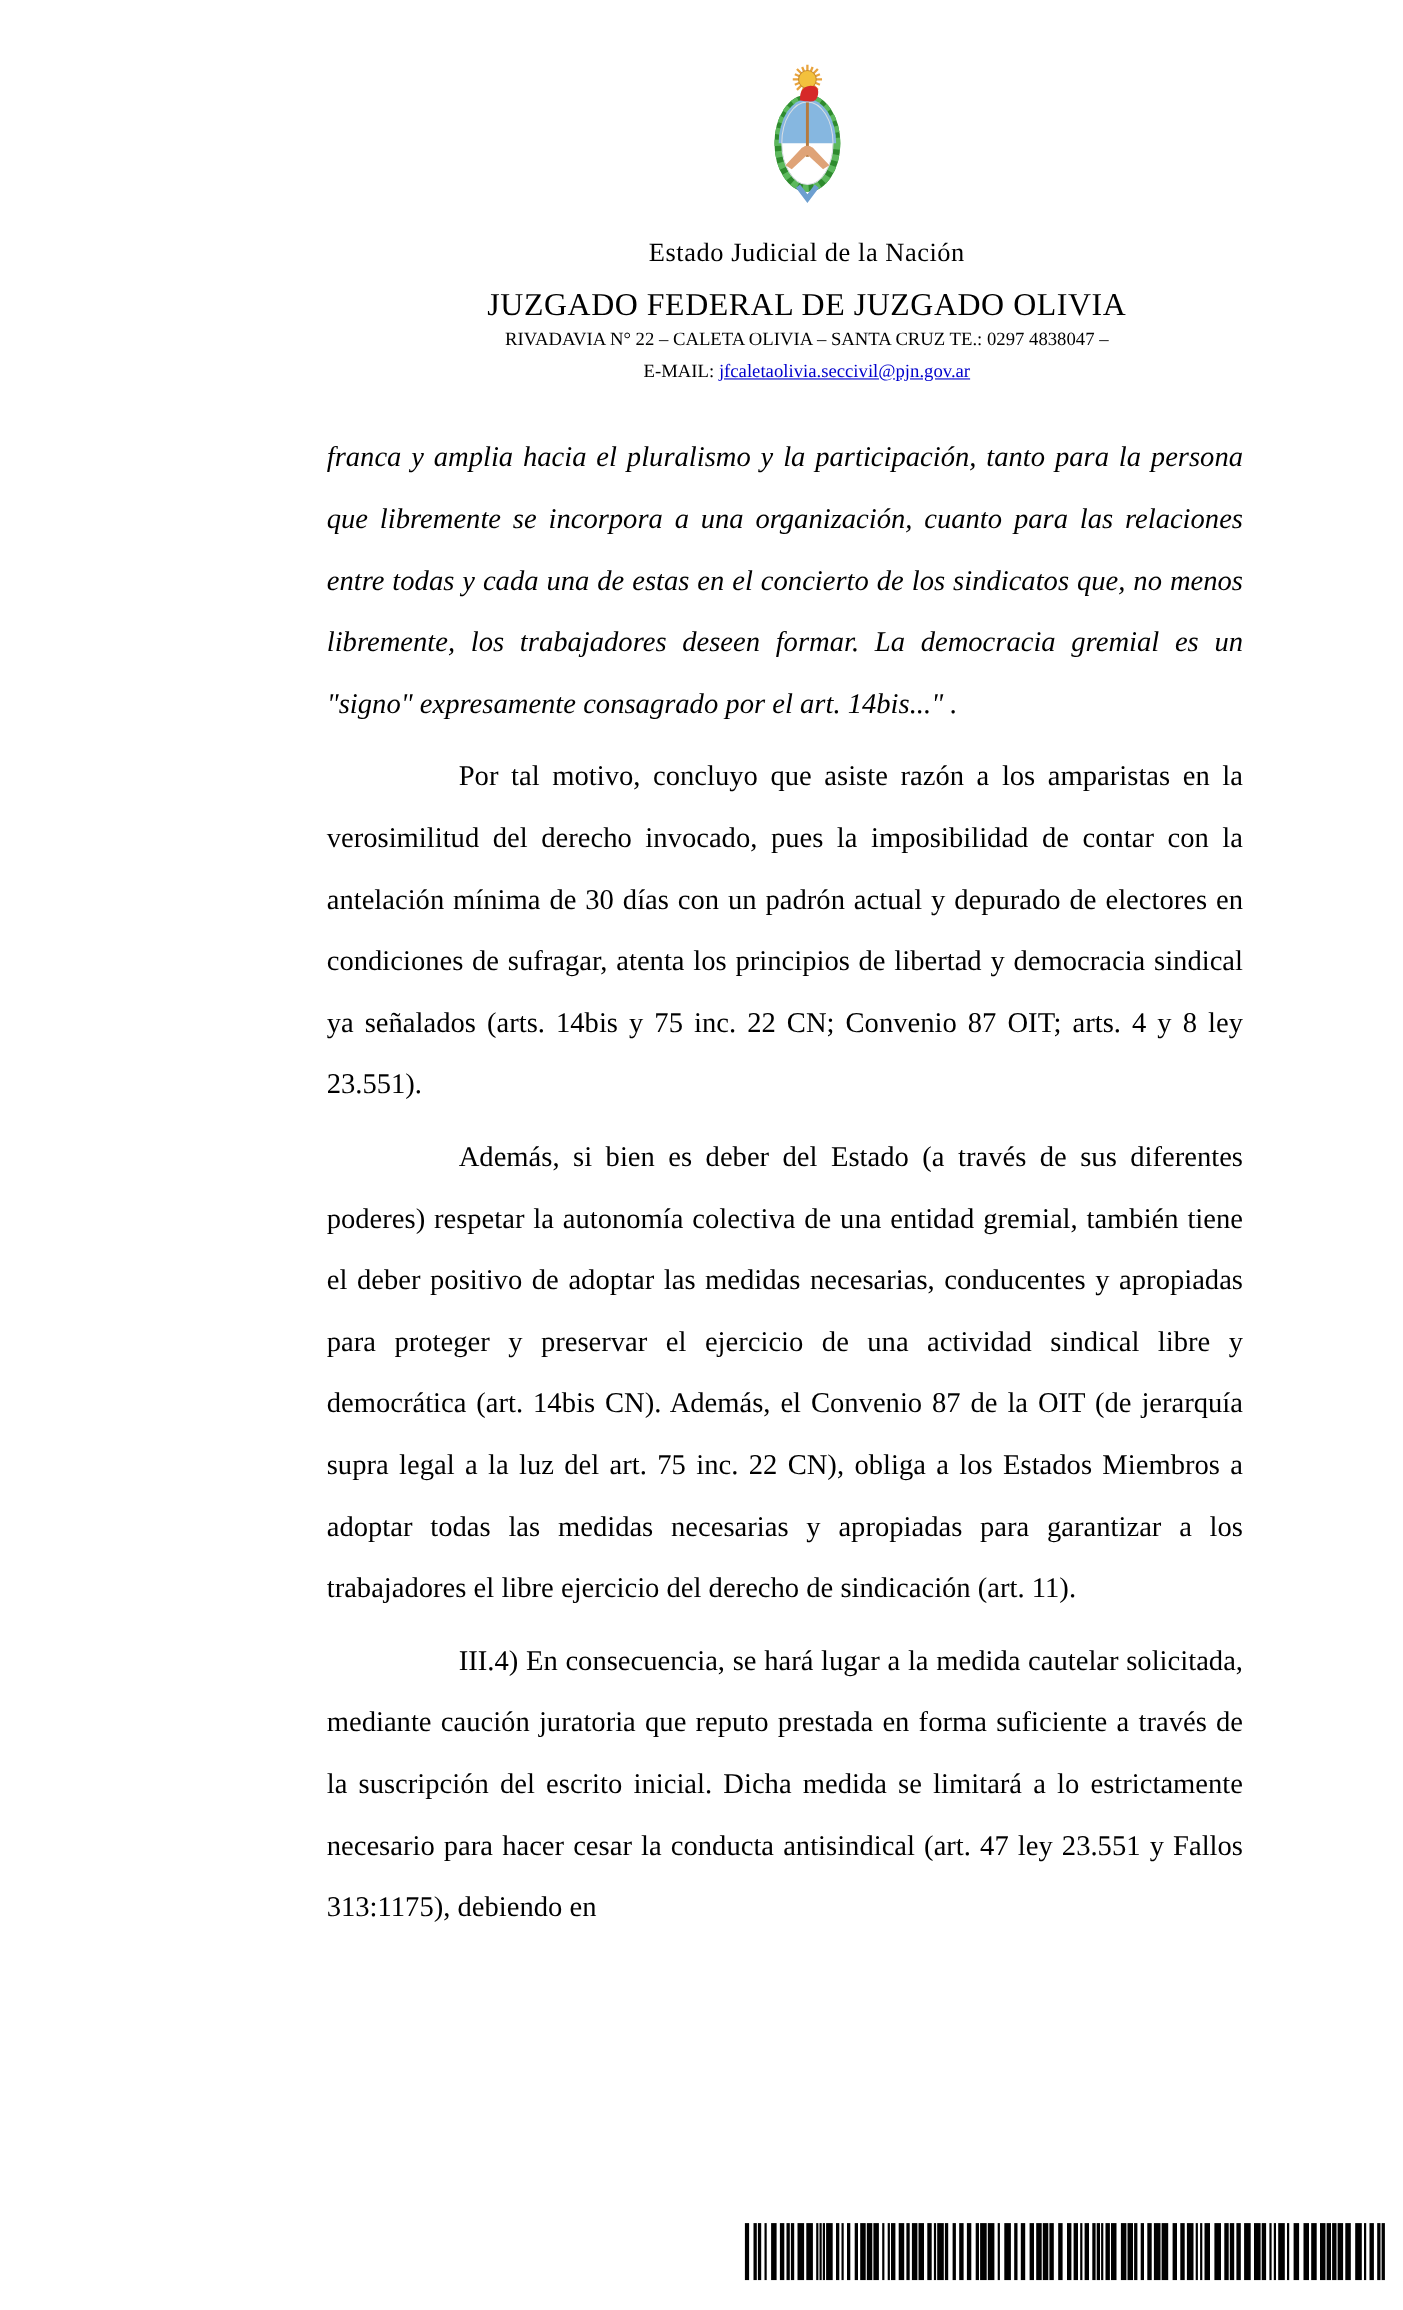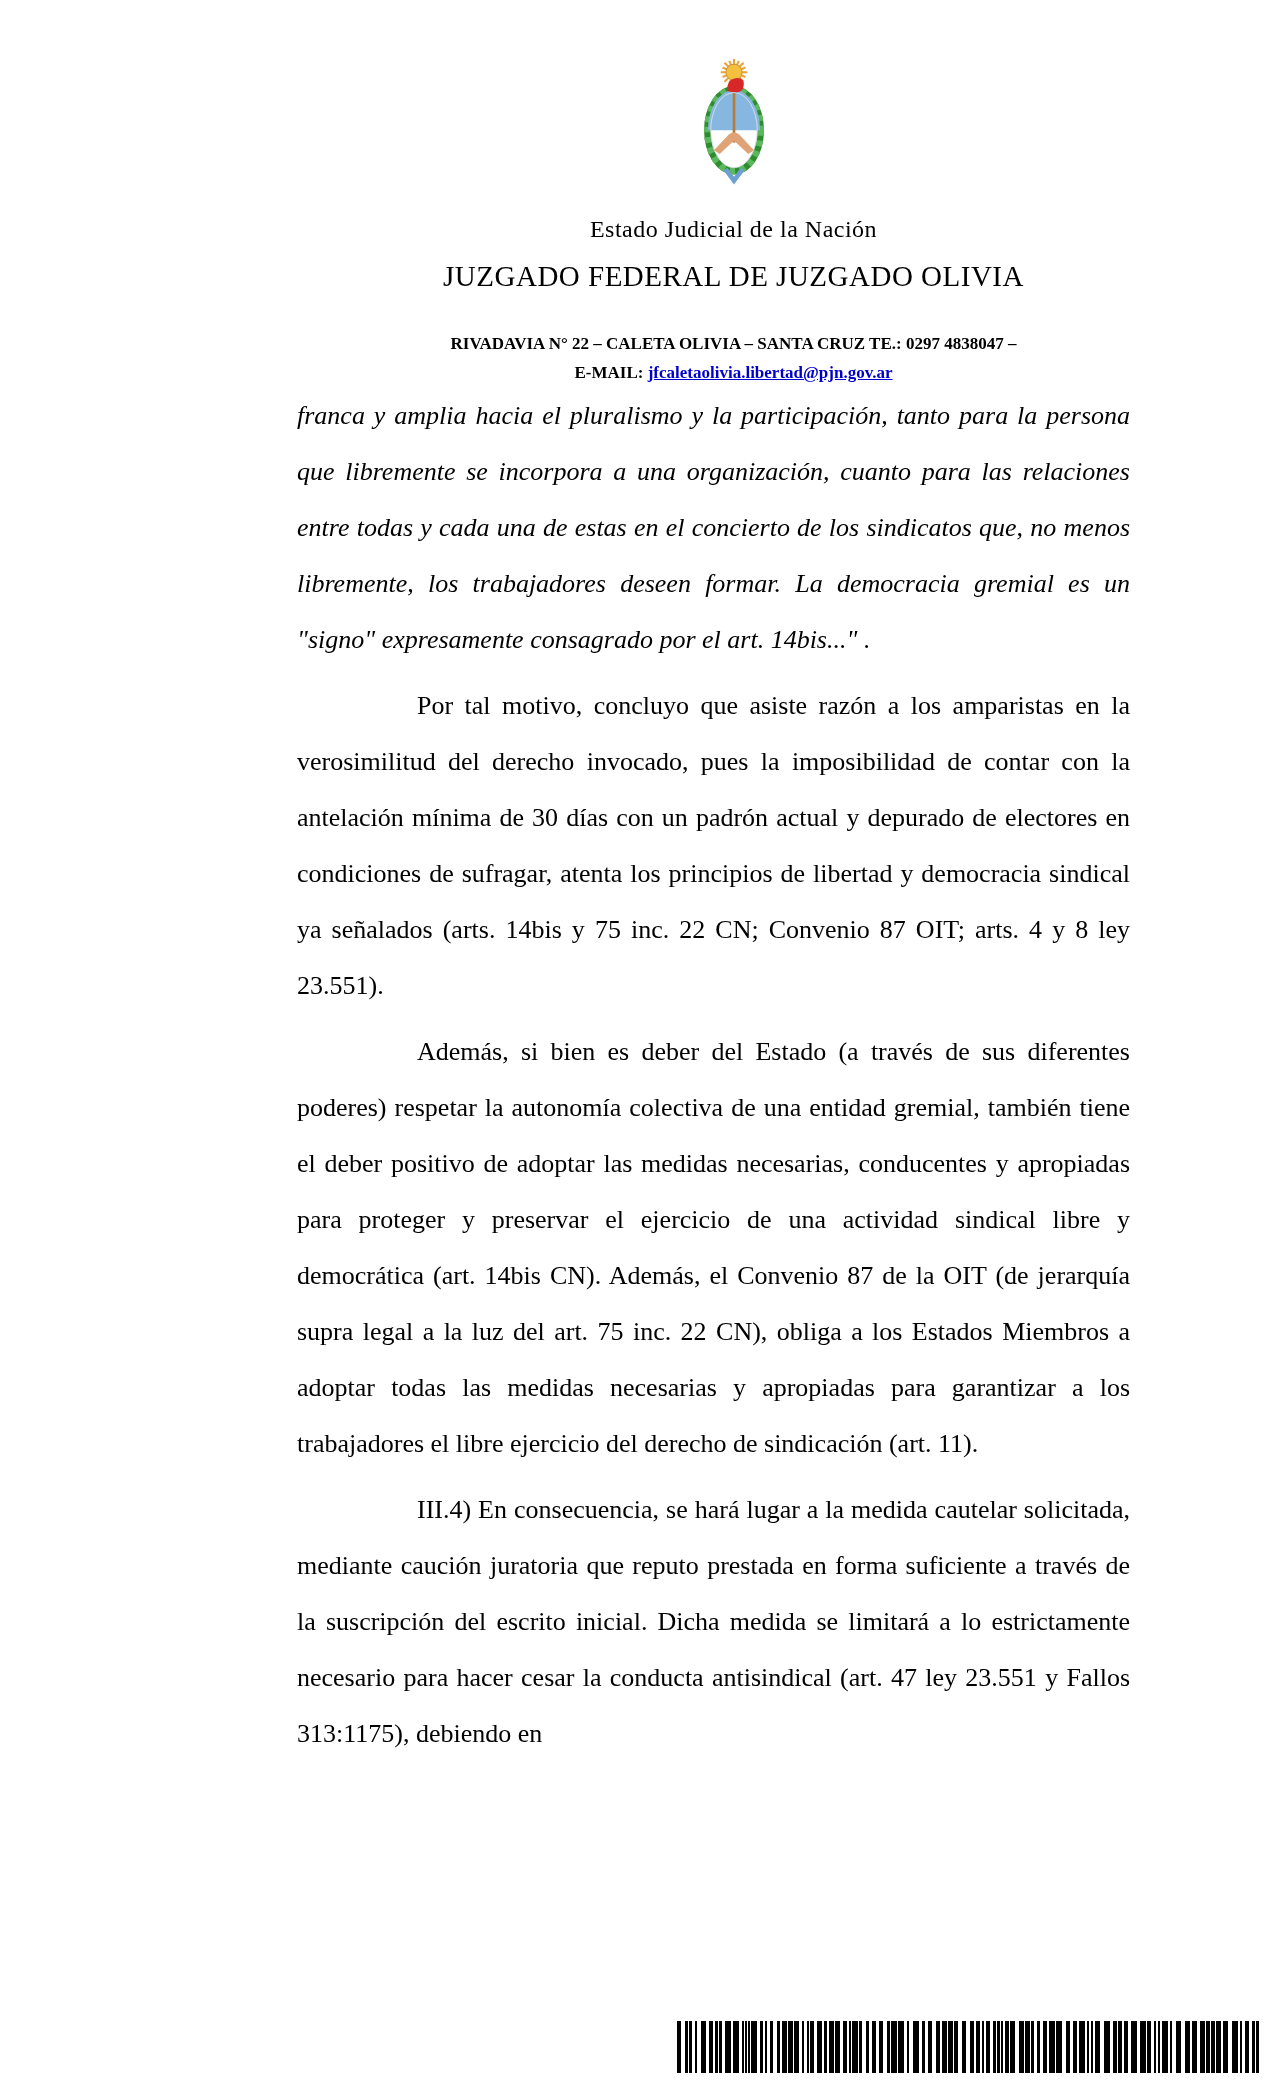--- a/index.html
+++ b/index.html
@@ -28,24 +28,22 @@
     margin-top: 20px;
     letter-spacing: 0.5px;
   }
   .court-title {
     font-size: 29px;
     line-height: 34px;
     margin-top: 16px;
     letter-spacing: 0.5px;
   }
   .address-block {
-    margin-top: 36px;
     font-size: 17px;
     line-height: 29px;
-    font-weight: bold;
   }
   .email-link { color: #0000cc; text-decoration: underline; cursor: pointer; }
 
   
   .doc-body {
     position: absolute;
     top: 388px;
     left: 297px;
     width: 833px;
     font-size: 26px;
@@ -122,21 +120,21 @@
 
       <path d="M36 117 L45 129 L54 117" fill="none" stroke="#6d9fd0" stroke-width="5"></path>
     </svg>
 
     <div class="institution">Estado Judicial de la Nación</div>
 
     <div class="court-title">JUZGADO FEDERAL DE JUZGADO OLIVIA</div>
 
     <div class="address-block">
       <div>RIVADAVIA N° 22 – CALETA OLIVIA – SANTA CRUZ TE.: 0297 4838047 –</div>
-      <div><span>E-MAIL: </span><a class="email-link">jfcaletaolivia.libertad@pjn.gov.ar</a></div>
+      <div><span>E-MAIL: </span><a class="email-link">jfcaletaolivia.seccivil@pjn.gov.ar</a></div>
     </div>
   </div>
 
   <div class="doc-body">
       <p class="italic">franca y amplia hacia el pluralismo y la participación, tanto para la persona que libremente se incorpora a una organización, cuanto para las relaciones entre todas y cada una de estas en el concierto de los sindicatos que, no menos libremente, los trabajadores deseen formar. La democracia gremial es un "signo" expresamente consagrado por el art. 14bis..." .</p>
       <p class="indent">Por tal motivo, concluyo que asiste razón a los amparistas en la verosimilitud del derecho invocado, pues la imposibilidad de contar con la antelación mínima de 30 días con un padrón actual y depurado de electores en condiciones de sufragar, atenta los principios de libertad y democracia sindical ya señalados (arts. 14bis y 75 inc. 22 CN; Convenio 87 OIT; arts. 4 y 8 ley 23.551).</p>
       <p class="indent">Además, si bien es deber del Estado (a través de sus diferentes poderes) respetar la autonomía colectiva de una entidad gremial, también tiene el deber positivo de adoptar las medidas necesarias, conducentes y apropiadas para proteger y preservar el ejercicio de una actividad sindical libre y democrática (art. 14bis CN). Además, el Convenio 87 de la OIT (de jerarquía supra legal a la luz del art. 75 inc. 22 CN), obliga a los Estados Miembros a adoptar todas las medidas necesarias y apropiadas para garantizar a los trabajadores el libre ejercicio del derecho de sindicación (art. 11).</p>
       <p class="indent">III.4) En consecuencia, se hará lugar a la medida cautelar solicitada, mediante caución juratoria que reputo prestada en forma suficiente a través de la suscripción del escrito inicial. Dicha medida se limitará a lo estrictamente necesario para hacer cesar la conducta antisindical (art. 47 ley 23.551 y Fallos 313:1175), debiendo en</p>
     </div>
 

